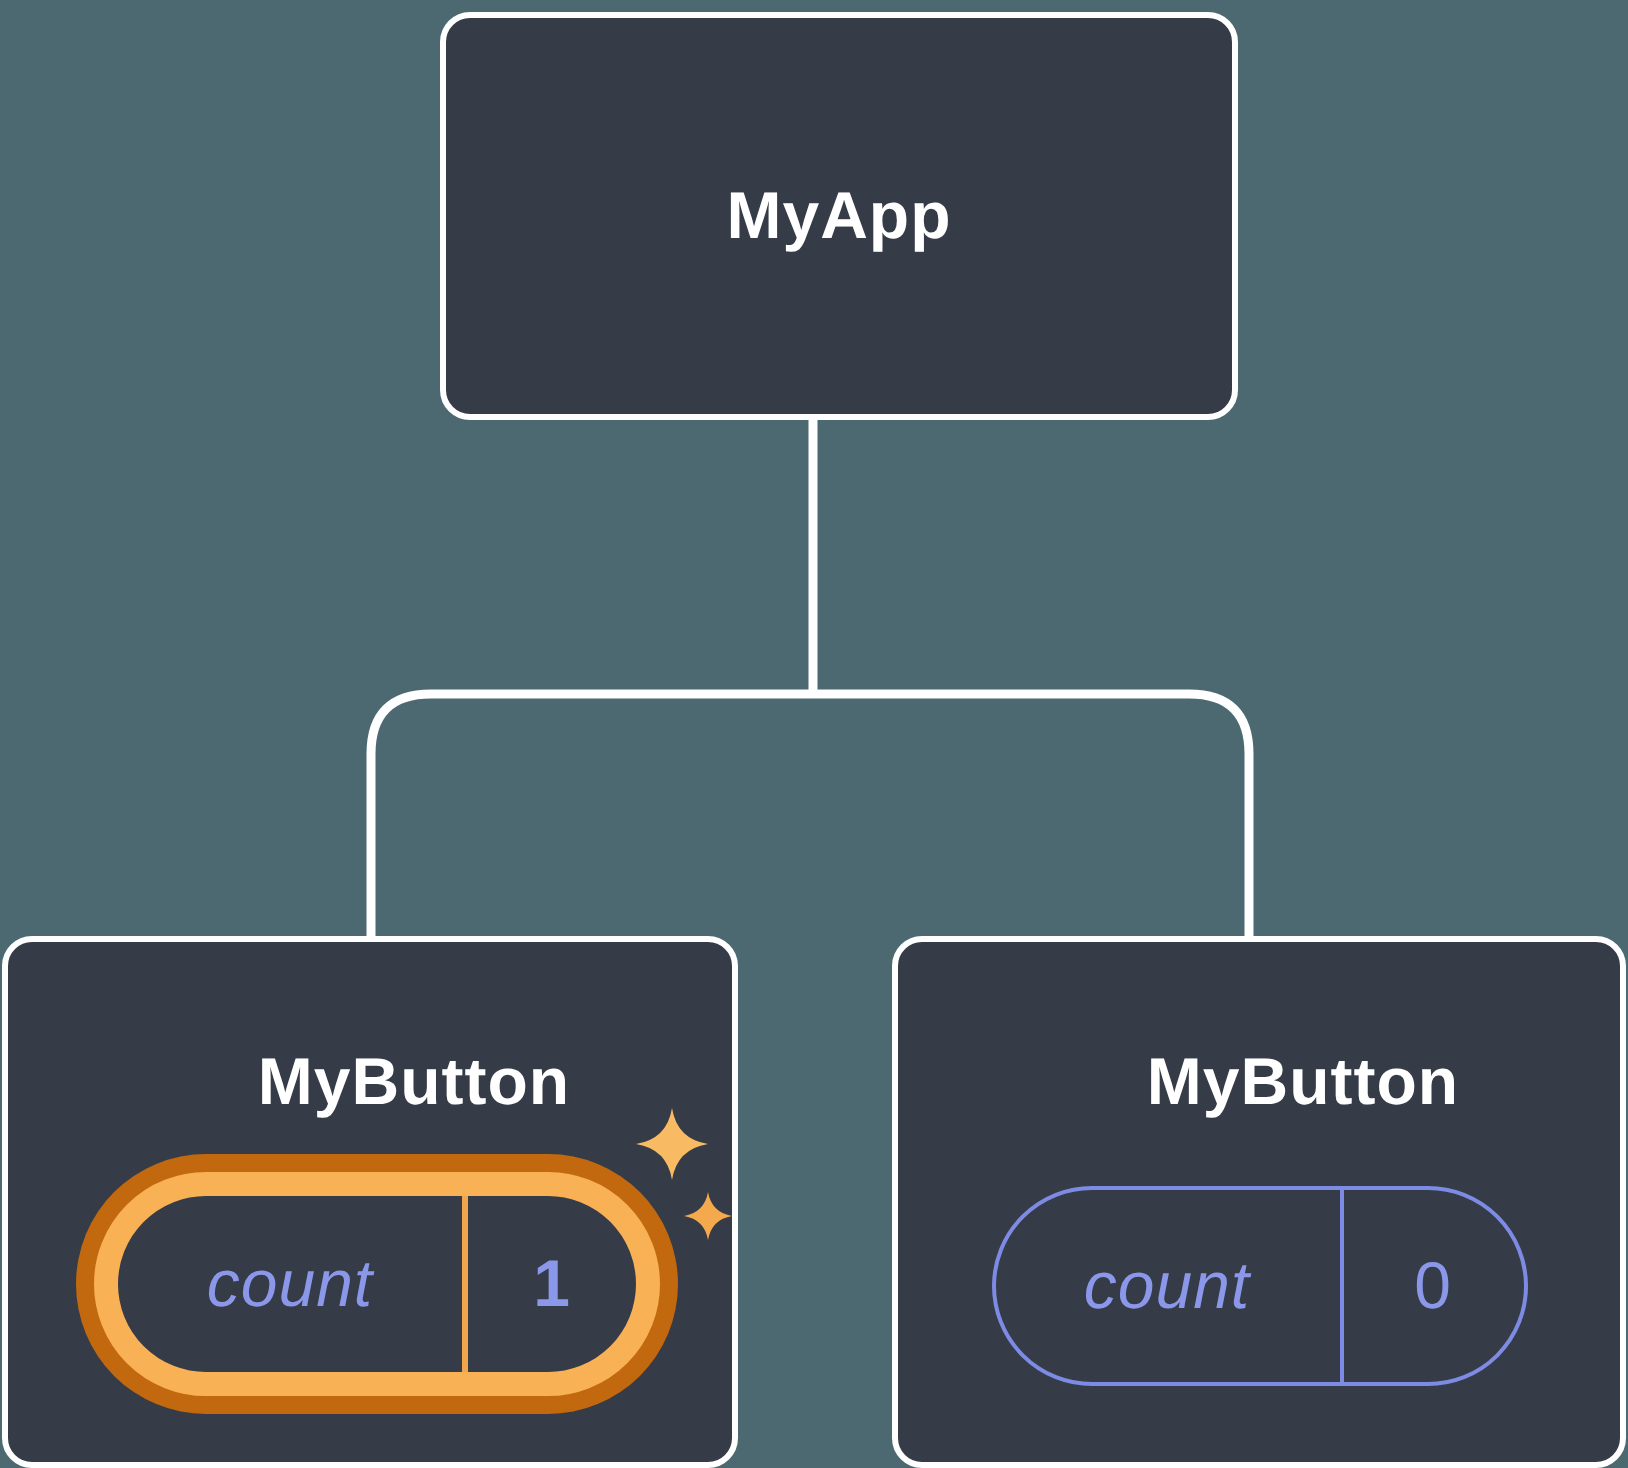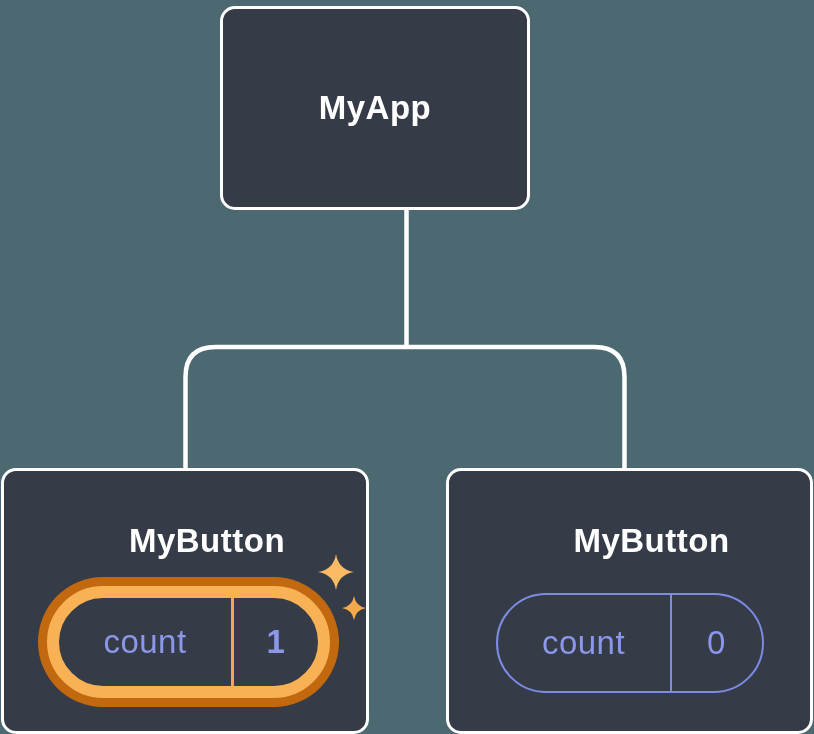--- a/index.html
+++ b/index.html
@@ -29,21 +29,21 @@
   .node {
     position: absolute;
     background: var(--node-fill);
     border: 3px solid var(--node-border);
     border-radius: 15px;
     box-sizing: border-box;
   }
   .node-root {
     left: 220px;
     top: 6px;
-    width: 310px;
+    width: 399px;
     height: 204px;
     display: flex;
     align-items: center;
     justify-content: center;
   }
   .node-child-left {
     left: 1px;
     top: 468px;
     width: 368px;
     height: 266px;
@@ -96,21 +96,21 @@
     background: transparent;
   }
   .pill-cell {
     display: flex;
     align-items: center;
     justify-content: center;
     color: var(--purple-text);
     font-size: 33px;
     letter-spacing: 0.5px;
   }
-  .cell-key { width: 172px; flex: none; }
+  .cell-key { width: 172px; flex: none; font-style: italic; }
   .cell-val { flex: 1; }
   .cell-val.bold { font-weight: 700; }
   .pill-divider {
     flex: none;
     align-self: stretch;
   }
   .pill-highlight .pill-divider {
     width: 3px;
     background: var(--divider-orange);
   }

